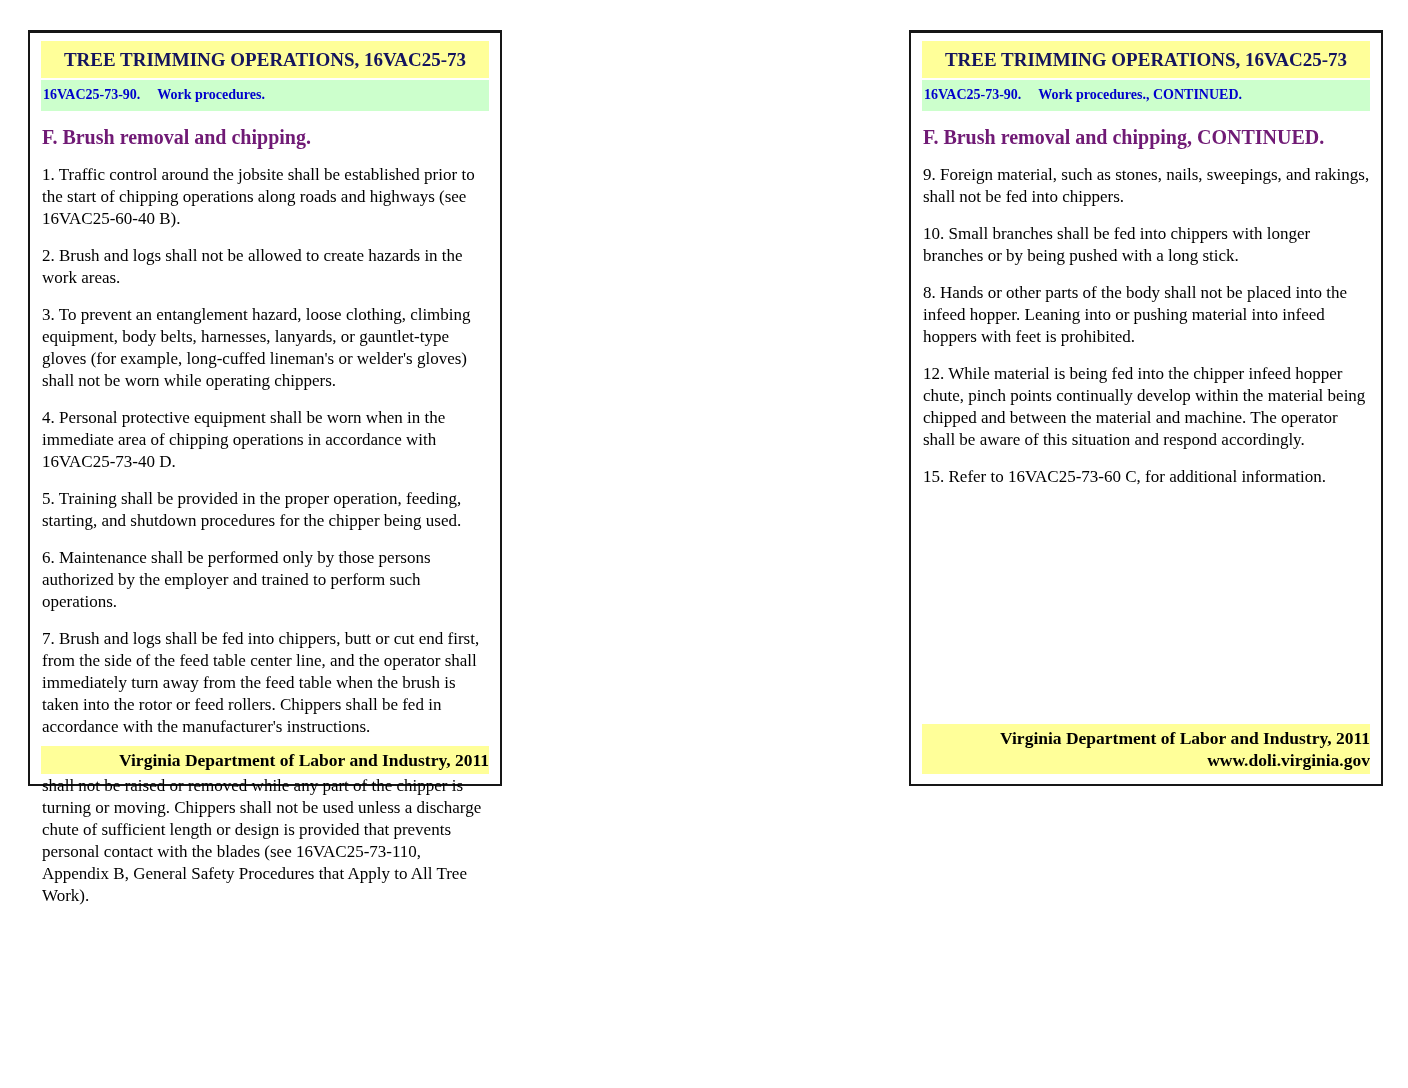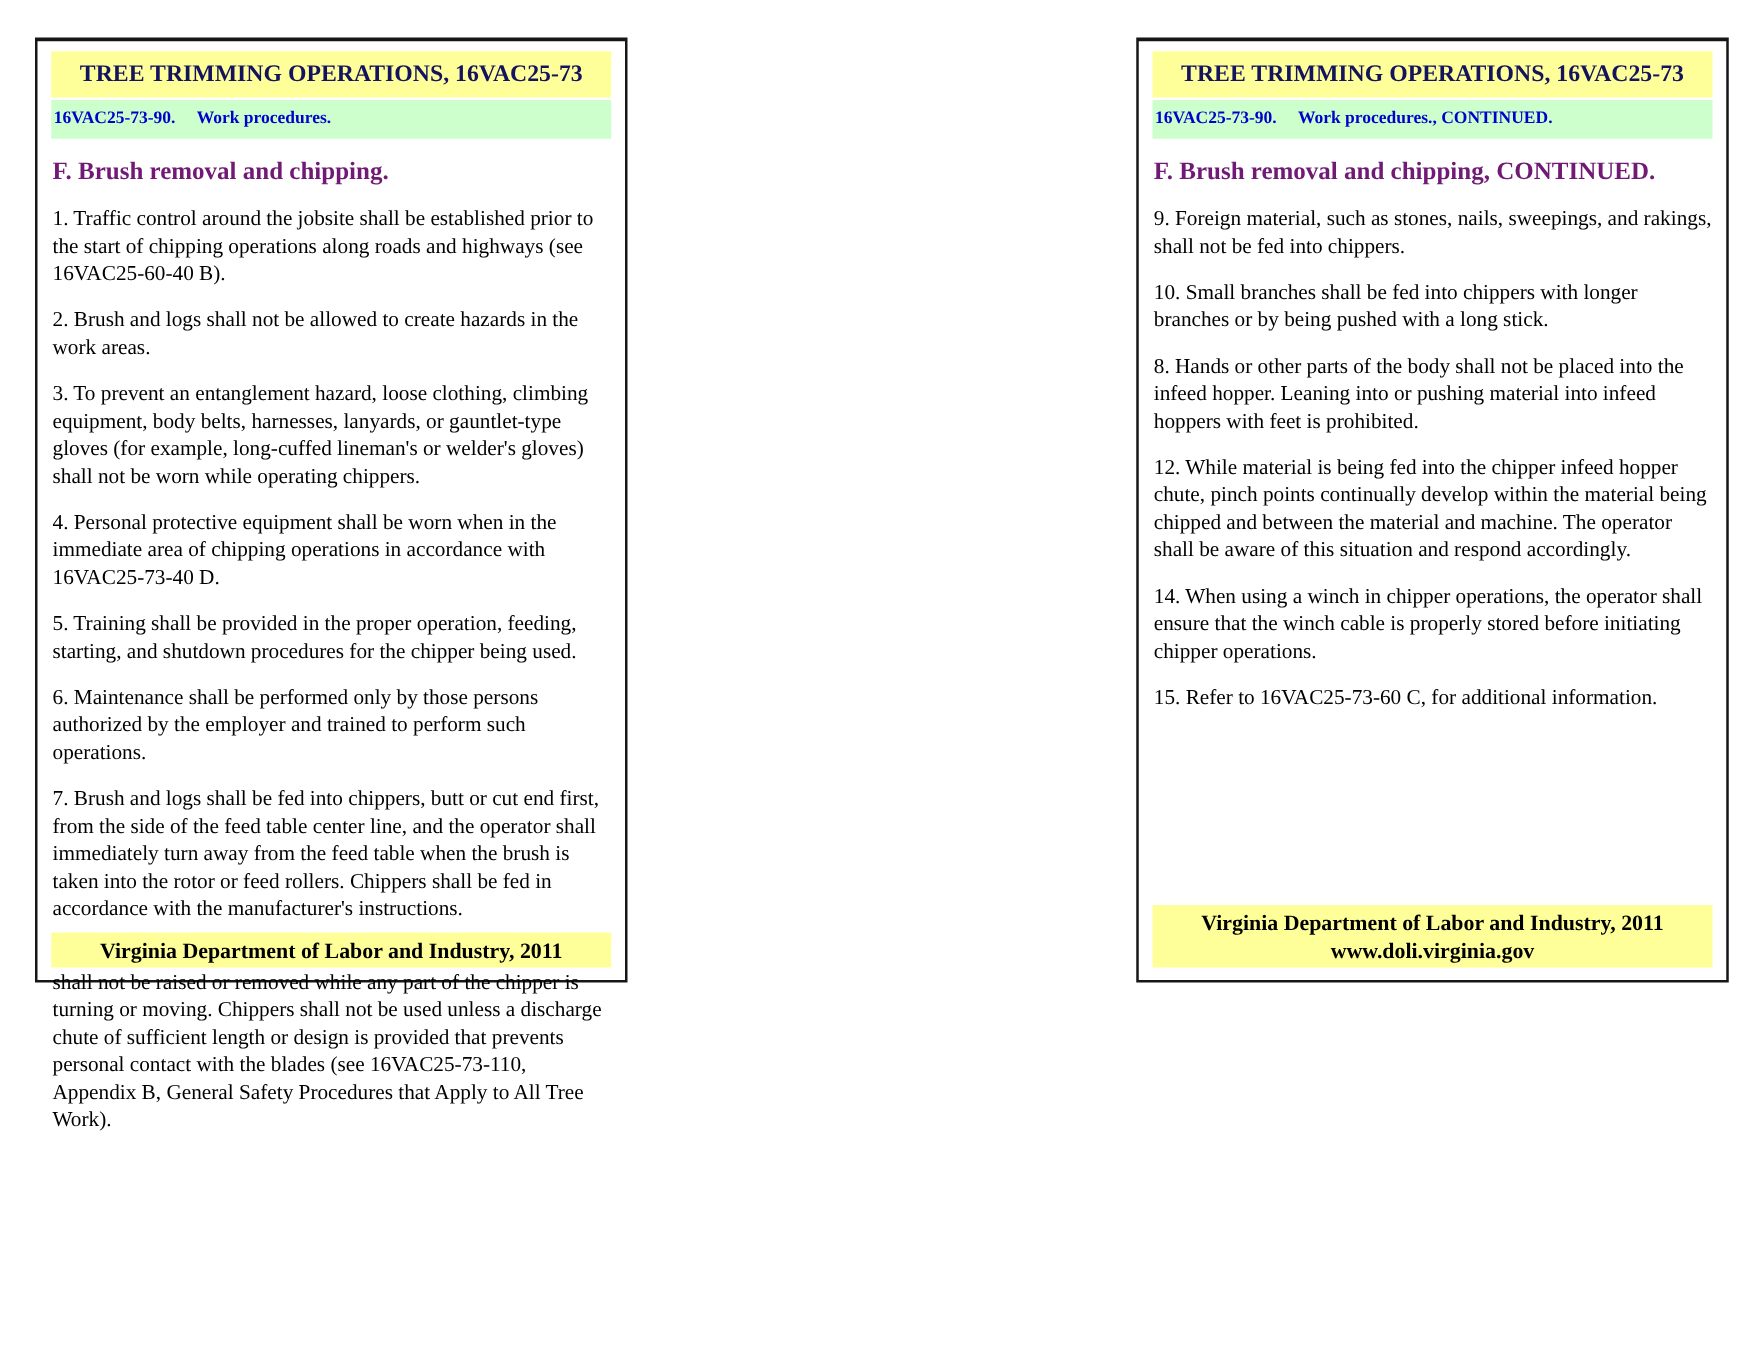--- a/index.html
+++ b/index.html
@@ -79,21 +79,21 @@
   .footer {
     position: absolute;
     left: 11px;
     right: 11px;
     bottom: 10px;
     background: #FFFF99;
     color: #000000;
     font-weight: bold;
     font-size: 17.5px;
     line-height: 22px;
-    text-align: center;
+    text-align: right;
     padding: 3px 0 3px 0;
   }
 </style>
 </head>
 <body>
 
 <div class="canvas">
 
   <section class="page left">
     <div class="page-inner">
@@ -123,21 +123,20 @@
       <header class="bar title-bar">TREE TRIMMING OPERATIONS, 16VAC25-73</header>
       <div class="bar sub-bar">
         <span>16VAC25-73-90.</span><span class="subtitle-text">Work procedures., CONTINUED.</span>
       </div>
       <h2 class="subsection">F. Brush removal and chipping, CONTINUED.</h2>
       <div class="paragraphs">
           <p>9. Foreign material, such as stones, nails, sweepings, and rakings, shall not be fed into chippers.</p>
           <p>10. Small branches shall be fed into chippers with longer branches or by being pushed with a long stick.</p>
           <p>8. Hands or other parts of the body shall not be placed into the infeed hopper. Leaning into or pushing material into infeed hoppers with feet is prohibited.</p>
           <p>12. While material is being fed into the chipper infeed hopper chute, pinch points continually develop within the material being chipped and between the material and machine. The operator shall be aware of this situation and respond accordingly.</p>
-          <p>14. When using a winch in chipper operations, the operator shall ensure that the winch cable is properly stored before initiating chipper operations.</p>
           <p>15. Refer to 16VAC25-73-60 C, for additional information.</p>
         </div>
     </div>
     <footer class="footer">
         <div>Virginia Department of Labor and Industry, 2011</div>
         <div>www.doli.virginia.gov</div>
       </footer>
   </section>
 
 </div>

